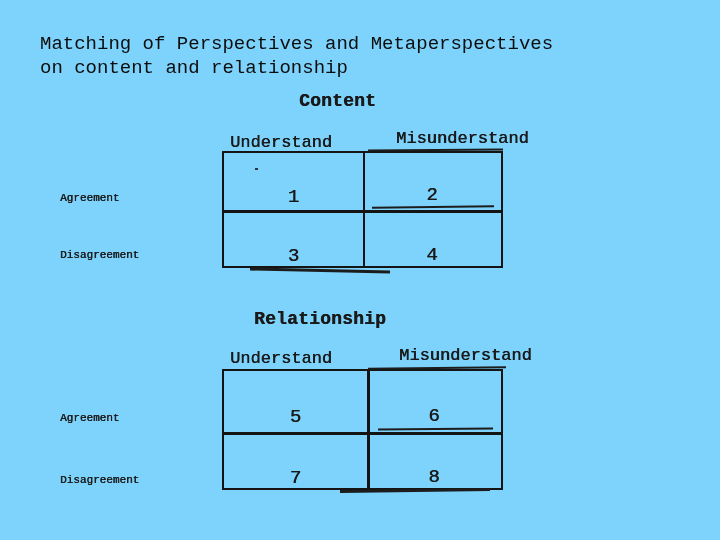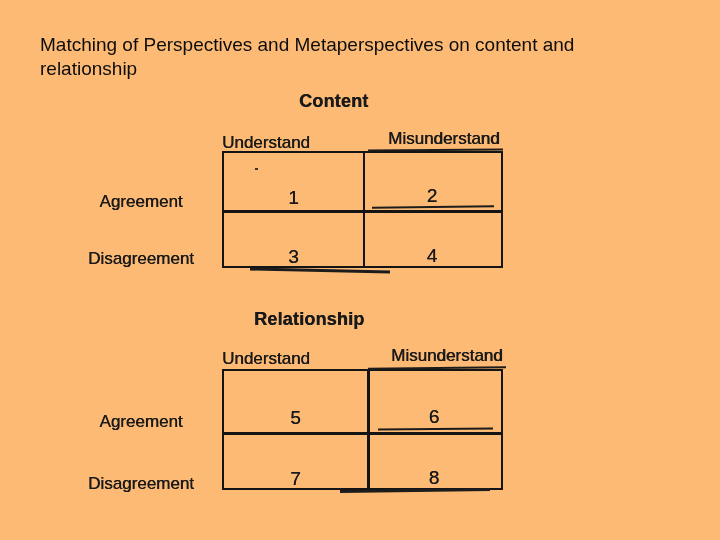--- a/index.html
+++ b/index.html
@@ -1,29 +1,29 @@
 <!DOCTYPE html>
 <html><head>
 <meta charset="utf-8">
 <style>
   html, body { margin:0; padding:0; background:#ffffff; }
   .slide {
-    position:relative; width:720px; height:540px; background:#fdba74;
-    font-family:Liberation Sans, sans-serif; color:#161616; overflow:hidden;
+    position:relative; width:720px; height:540px; background:#7dd3fc;
+    font-family:Liberation Mono, monospace; color:#161616; overflow:hidden;
   }
   .title {
     position:absolute; left:40px; top:33px; width:535px;
     font-size:19px; line-height:23.5px; color:#0d0d0d;
   }
   
   .scan { text-shadow:0.4px 0 currentColor; color:#1a1a1a; }
   .heading  { position:absolute; font-weight:bold; font-size:18px; line-height:1; letter-spacing:0.2px; }
-  .colhead  { position:absolute; font-size:17px; line-height:1.2; }
+  .colhead  { position:absolute; font-size:17px; line-height:1.2;margin-left:8px; }
   .colhead.mis { text-shadow:0.6px 0 currentColor; }
-  .rowlabel { position:absolute; left:60px; width:162px; text-align:center; font-size:17px; line-height:1.2; }
+  .rowlabel { position:absolute; left:60px; width:162px; text-align:left; font-size:11px; line-height:1.2; }
   .grid {
     position:absolute; box-sizing:border-box;
     border:2px solid #141414; background:transparent;
   }
   .vdiv { position:absolute; top:0; bottom:0; width:2px; background:#141414; }
   .hdiv { position:absolute; left:0; right:0; height:3px; background:#141414; }
   .cellnum {
     position:absolute; font-size:19px; line-height:1; text-align:center;
     text-shadow:0.4px 0 currentColor; color:#1a1a1a;
   }

